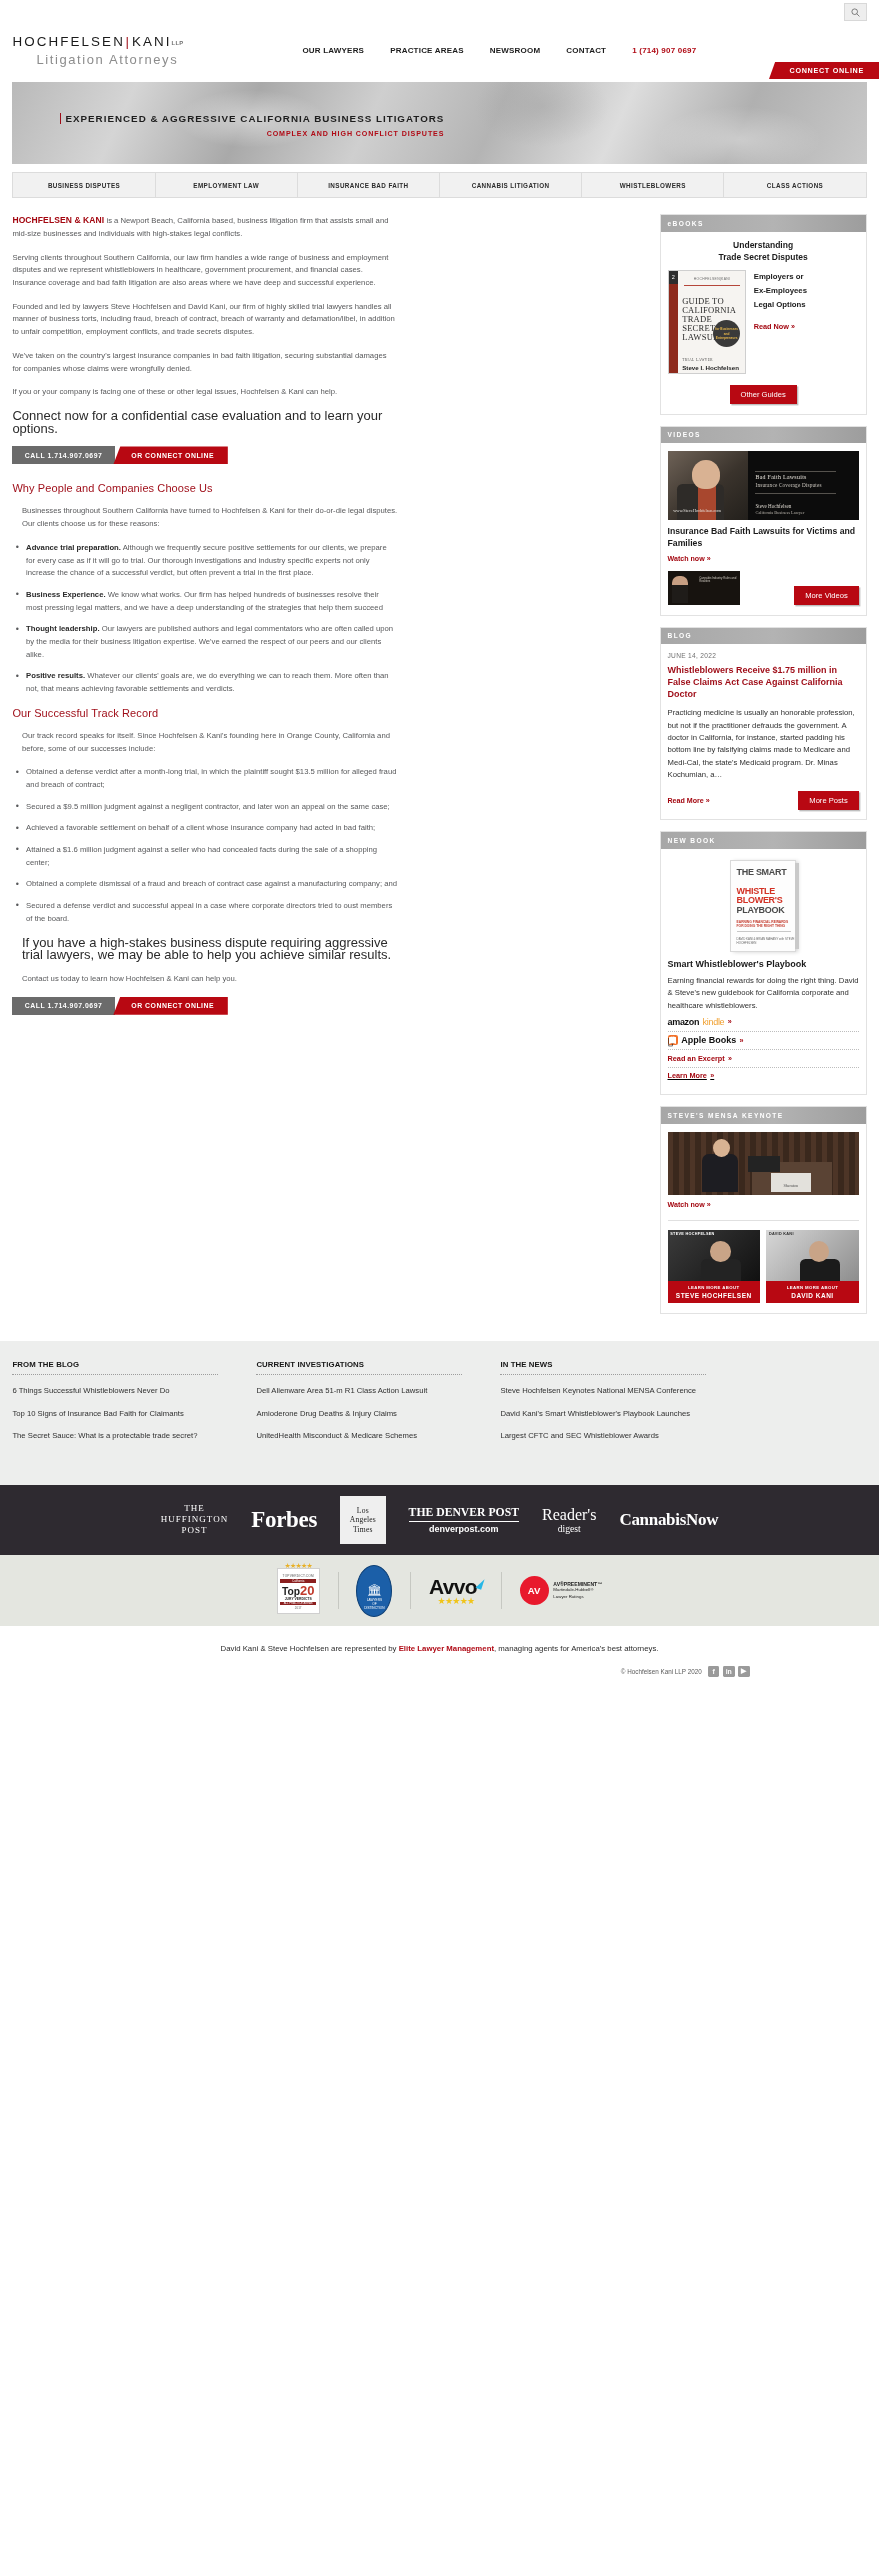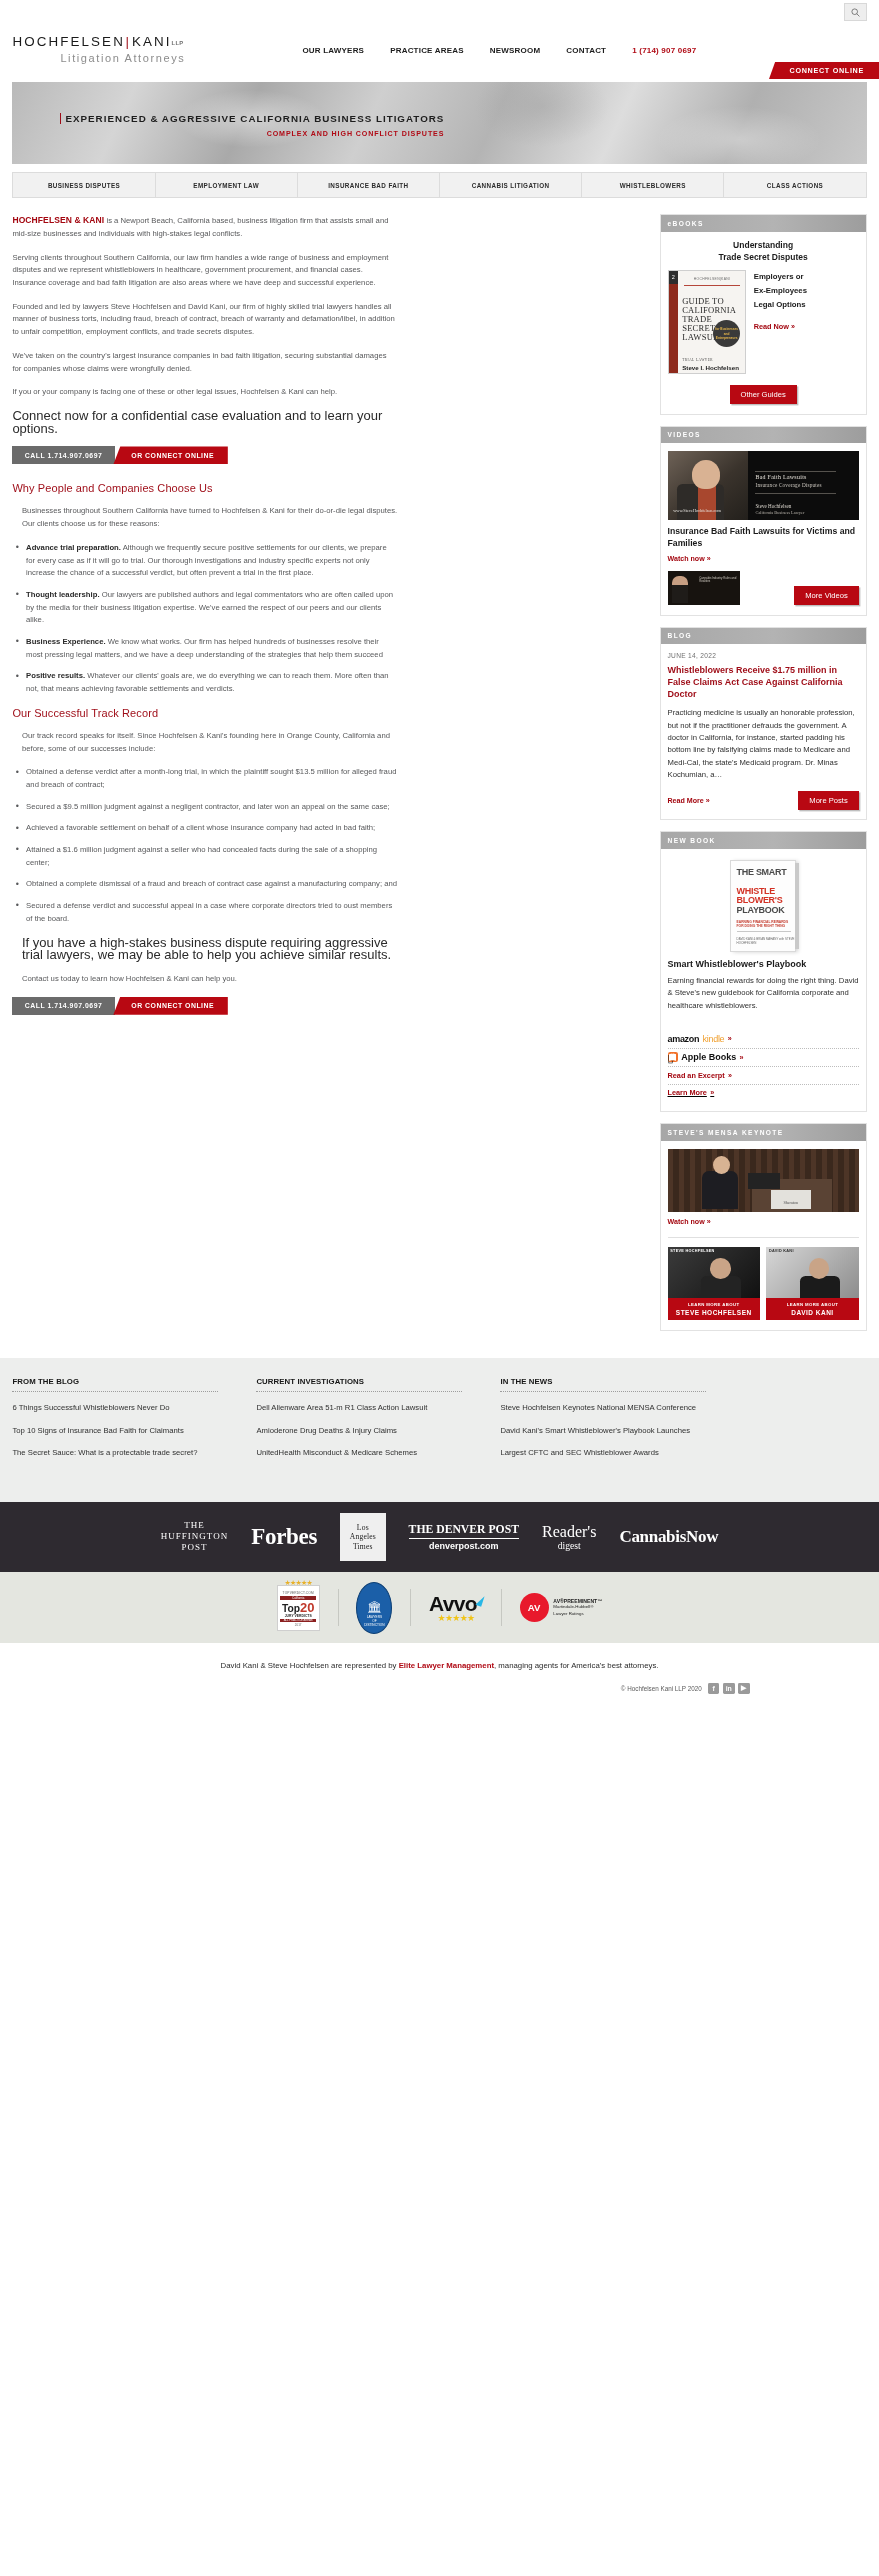--- a/index.html
+++ b/index.html
@@ -28,22 +28,22 @@
   }
   .logo-block { width: 262px; padding-top: 1.4px; }
   .logo-line1 {
     font-size: 13.4px; letter-spacing: 2.1px; color: #1a1a1a;
     font-weight: 400; white-space: nowrap;
     font-family: "Liberation Sans", sans-serif;
   }
   .logo-line1 .bar { color: #9e0b16; font-weight: 300; margin: 0 0.7px; }
   .logo-line1 .llp { font-size: 5.8px; letter-spacing: 0.3px; font-weight: 700; vertical-align: 1.4px; color:#6f6f6f;}
   .logo-line2 {
-    font-size: 11px; letter-spacing: 1.6px; color: #8c8c8c;
-    margin-top: 2.7px; margin-left: 48px;
+    font-size: 13px; letter-spacing: 1.6px; color: #8c8c8c;
+    margin-top: 2.7px; margin-left: 24px;
   }
 
   .mainnav { display: flex; align-items: center; gap: 0; padding-top: 13px; margin-left: 28px; }
   .mainnav a {
     font-size: 8px; font-weight: 700; letter-spacing: 0.2px;
     color: #1c1c1c; text-decoration: none; white-space: nowrap;
     margin-right: 26px;
   }
   .mainnav a.phone { color: #b00a15; margin-right: 0; }
 
@@ -256,21 +256,21 @@
   }
   .bookimg3d .edge { position: absolute; right: -4.1px; top: 2.1px; bottom: 2.1px; width: 4.1px; background: #c9c9c9; }
   .bookimg3d .l1 { position: absolute; left: 5.5px; top: 6.9px; font-size: 9px; font-weight: 700; color: #4a4a4a; letter-spacing: -0.3px; line-height: 9px;}
   .bookimg3d .l2 { position: absolute; left: 5.5px; top: 26px; font-size: 9px; font-weight: 700; color: #d23124; letter-spacing: -0.3px; line-height: 9px;}
   .bookimg3d .l3 { position: absolute; left: 5.5px; top: 45px; font-size: 9px; font-weight: 700; color: #4a4a4a; letter-spacing: -0.3px; line-height: 9px;}
   .bookimg3d .l4 { position: absolute; left: 5.5px; top: 59px; right: 4.1px; font-size: 3.3px; font-weight: 700; color: #c43a2c; line-height: 4.1px; border-bottom: 0.7px solid #c8c8c8; padding-bottom: 2.7px;}
   .bookimg3d .l5 { position: absolute; left: 5.5px; bottom: 5.5px; font-size: 2.9px; color: #6a6a6a; line-height: 3.8px; }
 
   .nb-title { font-size: 9px; font-weight: 700; color: #1b1b1b; margin-top: 3px; }
   .nb-desc { font-size: 7.7px; color: #2f2f2f; line-height: 12.4px; margin-top: 6.2px; }
-  .buy-list { margin-top: 18px; }
+  .buy-list { margin-top: 1px; }
   .buy-item {
     border-bottom: 0.7px dotted #bdbdbd; padding: 3.4px 0 4.1px 0;
     display: flex; align-items: center; gap: 3.4px;
   }
   .buy-item:last-child { border-bottom: none; text-decoration: underline; }
   .amazon-word { font-size: 9px; font-weight: 700; color: #111; letter-spacing: -0.3px; }
   .kindle-word { font-size: 9px; color: #f0a030; letter-spacing: -0.3px; }
   .applebox { width: 10.3px; height: 10.3px; background: #f2722b; border-radius: 2.1px; position: relative; }
   .applebox::before { content:"▯"; }
   .apple-book-glyph { position: absolute; inset: 1.4px; background: #fff; clip-path: polygon(0 12%,45% 0,50% 12%,55% 0,100% 12%,100% 100%,55% 88%,50% 100%,45% 88%,0 100%); }
@@ -447,22 +447,22 @@
 
       <div class="cta-row">
         <div class="cta-call">CALL 1.714.907.0697</div>
         <div class="cta-connect">OR CONNECT ONLINE</div>
       </div>
 
       <h2 class="section-h">Why People and Companies Choose Us</h2>
       <p class="indent">Businesses throughout Southern California have turned to Hochfelsen &amp; Kani for their do-or-die legal disputes. Our clients choose us for these reasons:</p>
       <ul class="indent">
         <li><b>Advance trial preparation.</b><span> Although we frequently secure positive settlements for our clients, we prepare for every case as if it will go to trial. Our thorough investigations and industry specific experts not only increase the chance of a successful verdict, but often prevent a trial in the first place.</span></li>
+        <li><b>Business Experience.</b><span> We know what works. Our firm has helped hundreds of businesses resolve their most pressing legal matters, and we have a deep understanding of the strategies that help them succeed</span></li>
         <li><b>Thought leadership.</b><span> Our lawyers are published authors and legal commentators who are often called upon by the media for their business litigation expertise. We've earned the respect of our peers and our clients alike.</span></li>
-        <li><b>Business Experience.</b><span> We know what works. Our firm has helped hundreds of businesses resolve their most pressing legal matters, and we have a deep understanding of the strategies that help them succeed</span></li>
         <li><b>Positive results.</b><span> Whatever our clients' goals are, we do everything we can to reach them. More often than not, that means achieving favorable settlements and verdicts.</span></li>
       </ul>
 
       <h2 class="section-h">Our Successful Track Record</h2>
       <p class="indent">Our track record speaks for itself. Since Hochfelsen &amp; Kani's founding here in Orange County, California and before, some of our successes include:</p>
       <ul class="indent">
         <li>Obtained a defense verdict after a month-long trial, in which the plaintiff sought $13.5 million for alleged fraud and breach of contract;</li>
         <li>Secured a $9.5 million judgment against a negligent contractor, and later won an appeal on the same case;</li>
         <li>Achieved a favorable settlement on behalf of a client whose insurance company had acted in bad faith;</li>
         <li>Attained a $1.6 million judgment against a seller who had concealed facts during the sale of a shopping center;</li>

